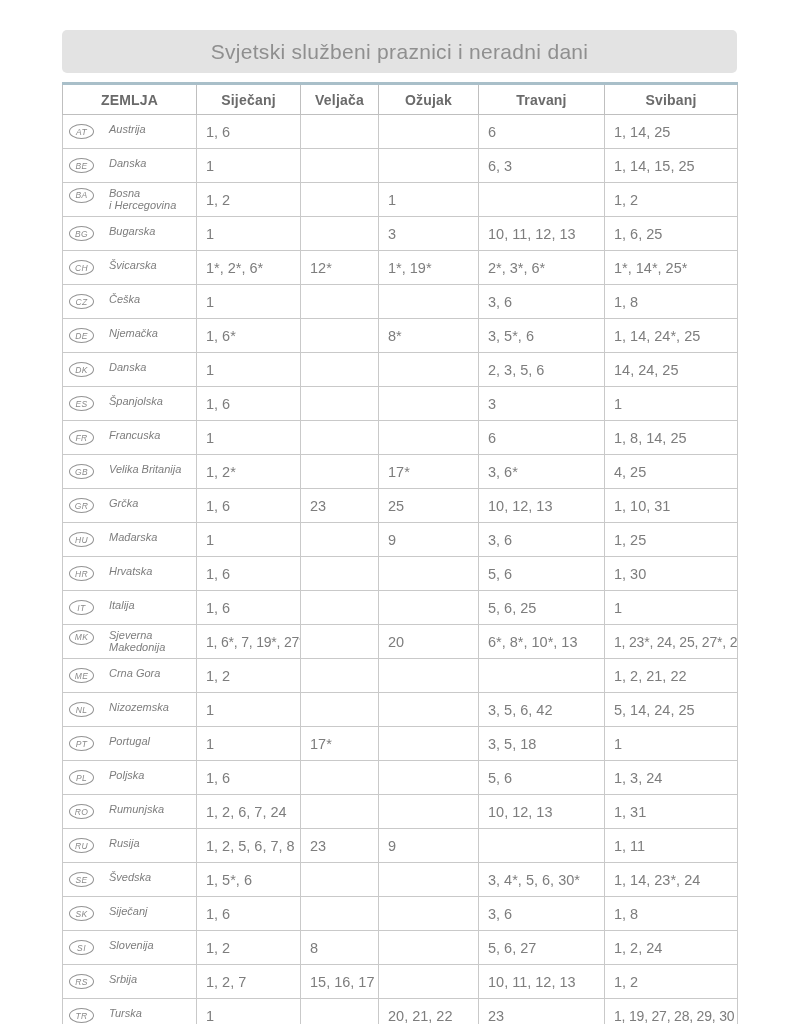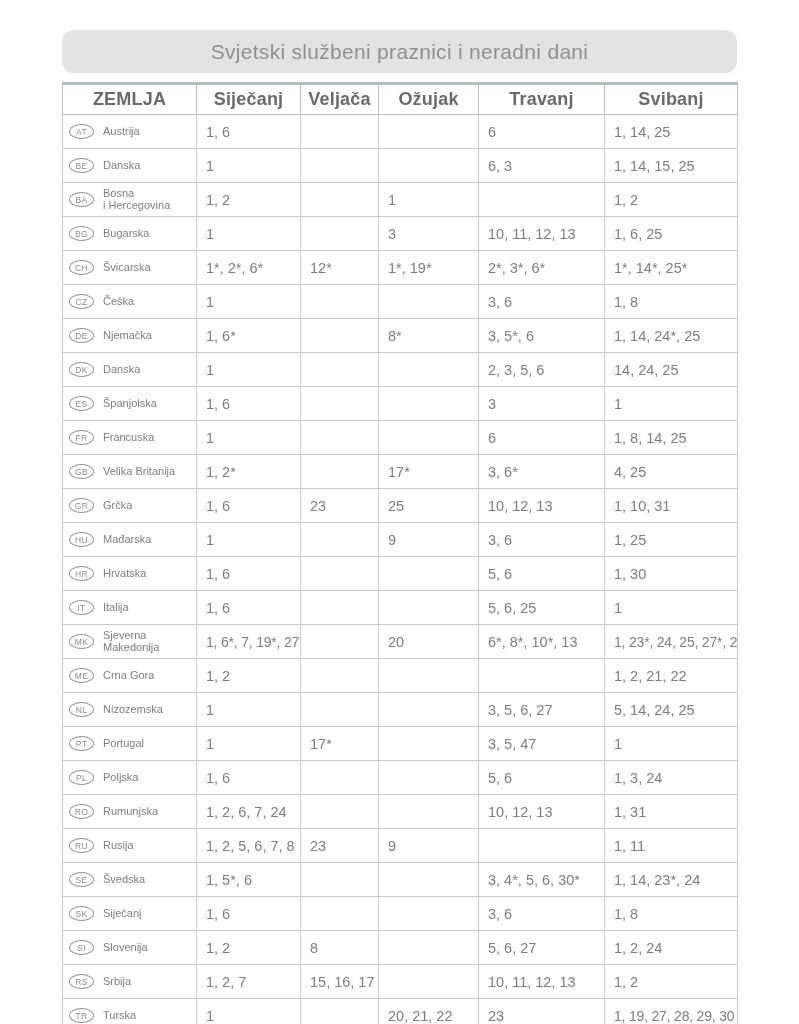--- a/index.html
+++ b/index.html
@@ -12,49 +12,49 @@
     --badge:#949494;
   }
   html,body{margin:0;padding:0;background:#ffffff;}
   body{
     width:799px;height:1024px;overflow:hidden;
     font-family:"Liberation Sans", sans-serif;
     -webkit-font-smoothing:antialiased;
   }
   .page{width:675px;margin:0 auto;padding-top:30px;}
   .title-bar{
-    height:43px;background:var(--title-bg);border-radius:12px;
+    height:43px;background:var(--title-bg);border-radius:5px;
     display:flex;align-items:center;justify-content:center;
     font-size:21px;letter-spacing:.3px;color:var(--title-fg);
     margin-bottom:9px;
   }
   table.holidays{
     width:675px;border-collapse:collapse;table-layout:fixed;
     border:1px solid #cccccc;border-top:3px solid var(--accent);
     color:var(--cell-fg);font-size:14.5px;
   }
   col.c-country{width:134px}
   col.c-jan{width:104px}
   col.c-feb{width:78px}
   col.c-mar{width:100px}
   col.c-apr{width:126px}
   col.c-may{width:133px}
   th{
     height:27px;border:1px solid #bfbfbf;border-top:none;
-    font-size:18px;font-weight:700;color:var(--head-fg);
+    font-size:14px;font-weight:700;color:var(--head-fg);
     text-align:center;letter-spacing:.2px;background:#fff;
   }
   td{
     height:29px;border:1px solid var(--grid);
     padding:2px 6px 2px 9px;vertical-align:middle;
     white-space:nowrap;overflow:hidden;
   }
   td.small{font-size:14px;letter-spacing:-0.2px;}
   td.country-cell{padding:2px 4px 2px 6px;}
-  .country-wrap{display:flex;align-items:center;gap:9px;}
+  .country-wrap{display:flex;gap:15px;font-style:italic;}
   .badge{
     flex:0 0 auto;min-width:17px;height:13px;padding:0 3px;
     border:1px solid var(--badge);border-radius:50%;
     display:inline-flex;align-items:center;justify-content:center;
     font-size:8.5px;letter-spacing:.4px;color:#8a8a8a;
   }
   .cname{
     font-size:11px;color:var(--cell-fg);
     white-space:pre-line;line-height:1.08;
   }
@@ -311,34 +311,34 @@
         <tr>
           <td class="country-cell">
             <span class="country-wrap">
               <span class="badge">NL</span>
               <span class="cname">Nizozemska</span>
             </span>
           </td>
           <td>1</td>
           <td></td>
           <td></td>
-          <td>3, 5, 6, 27</td>
+          <td>3, 5, 6, 42</td>
           <td>5, 14, 24, 25</td>
         </tr>
         <tr>
           <td class="country-cell">
             <span class="country-wrap">
               <span class="badge">PT</span>
               <span class="cname">Portugal</span>
             </span>
           </td>
           <td>1</td>
           <td>17*</td>
           <td></td>
-          <td>3, 5, 47</td>
+          <td>3, 5, 18</td>
           <td>1</td>
         </tr>
         <tr>
           <td class="country-cell">
             <span class="country-wrap">
               <span class="badge">PL</span>
               <span class="cname">Poljska</span>
             </span>
           </td>
           <td>1, 6</td>

